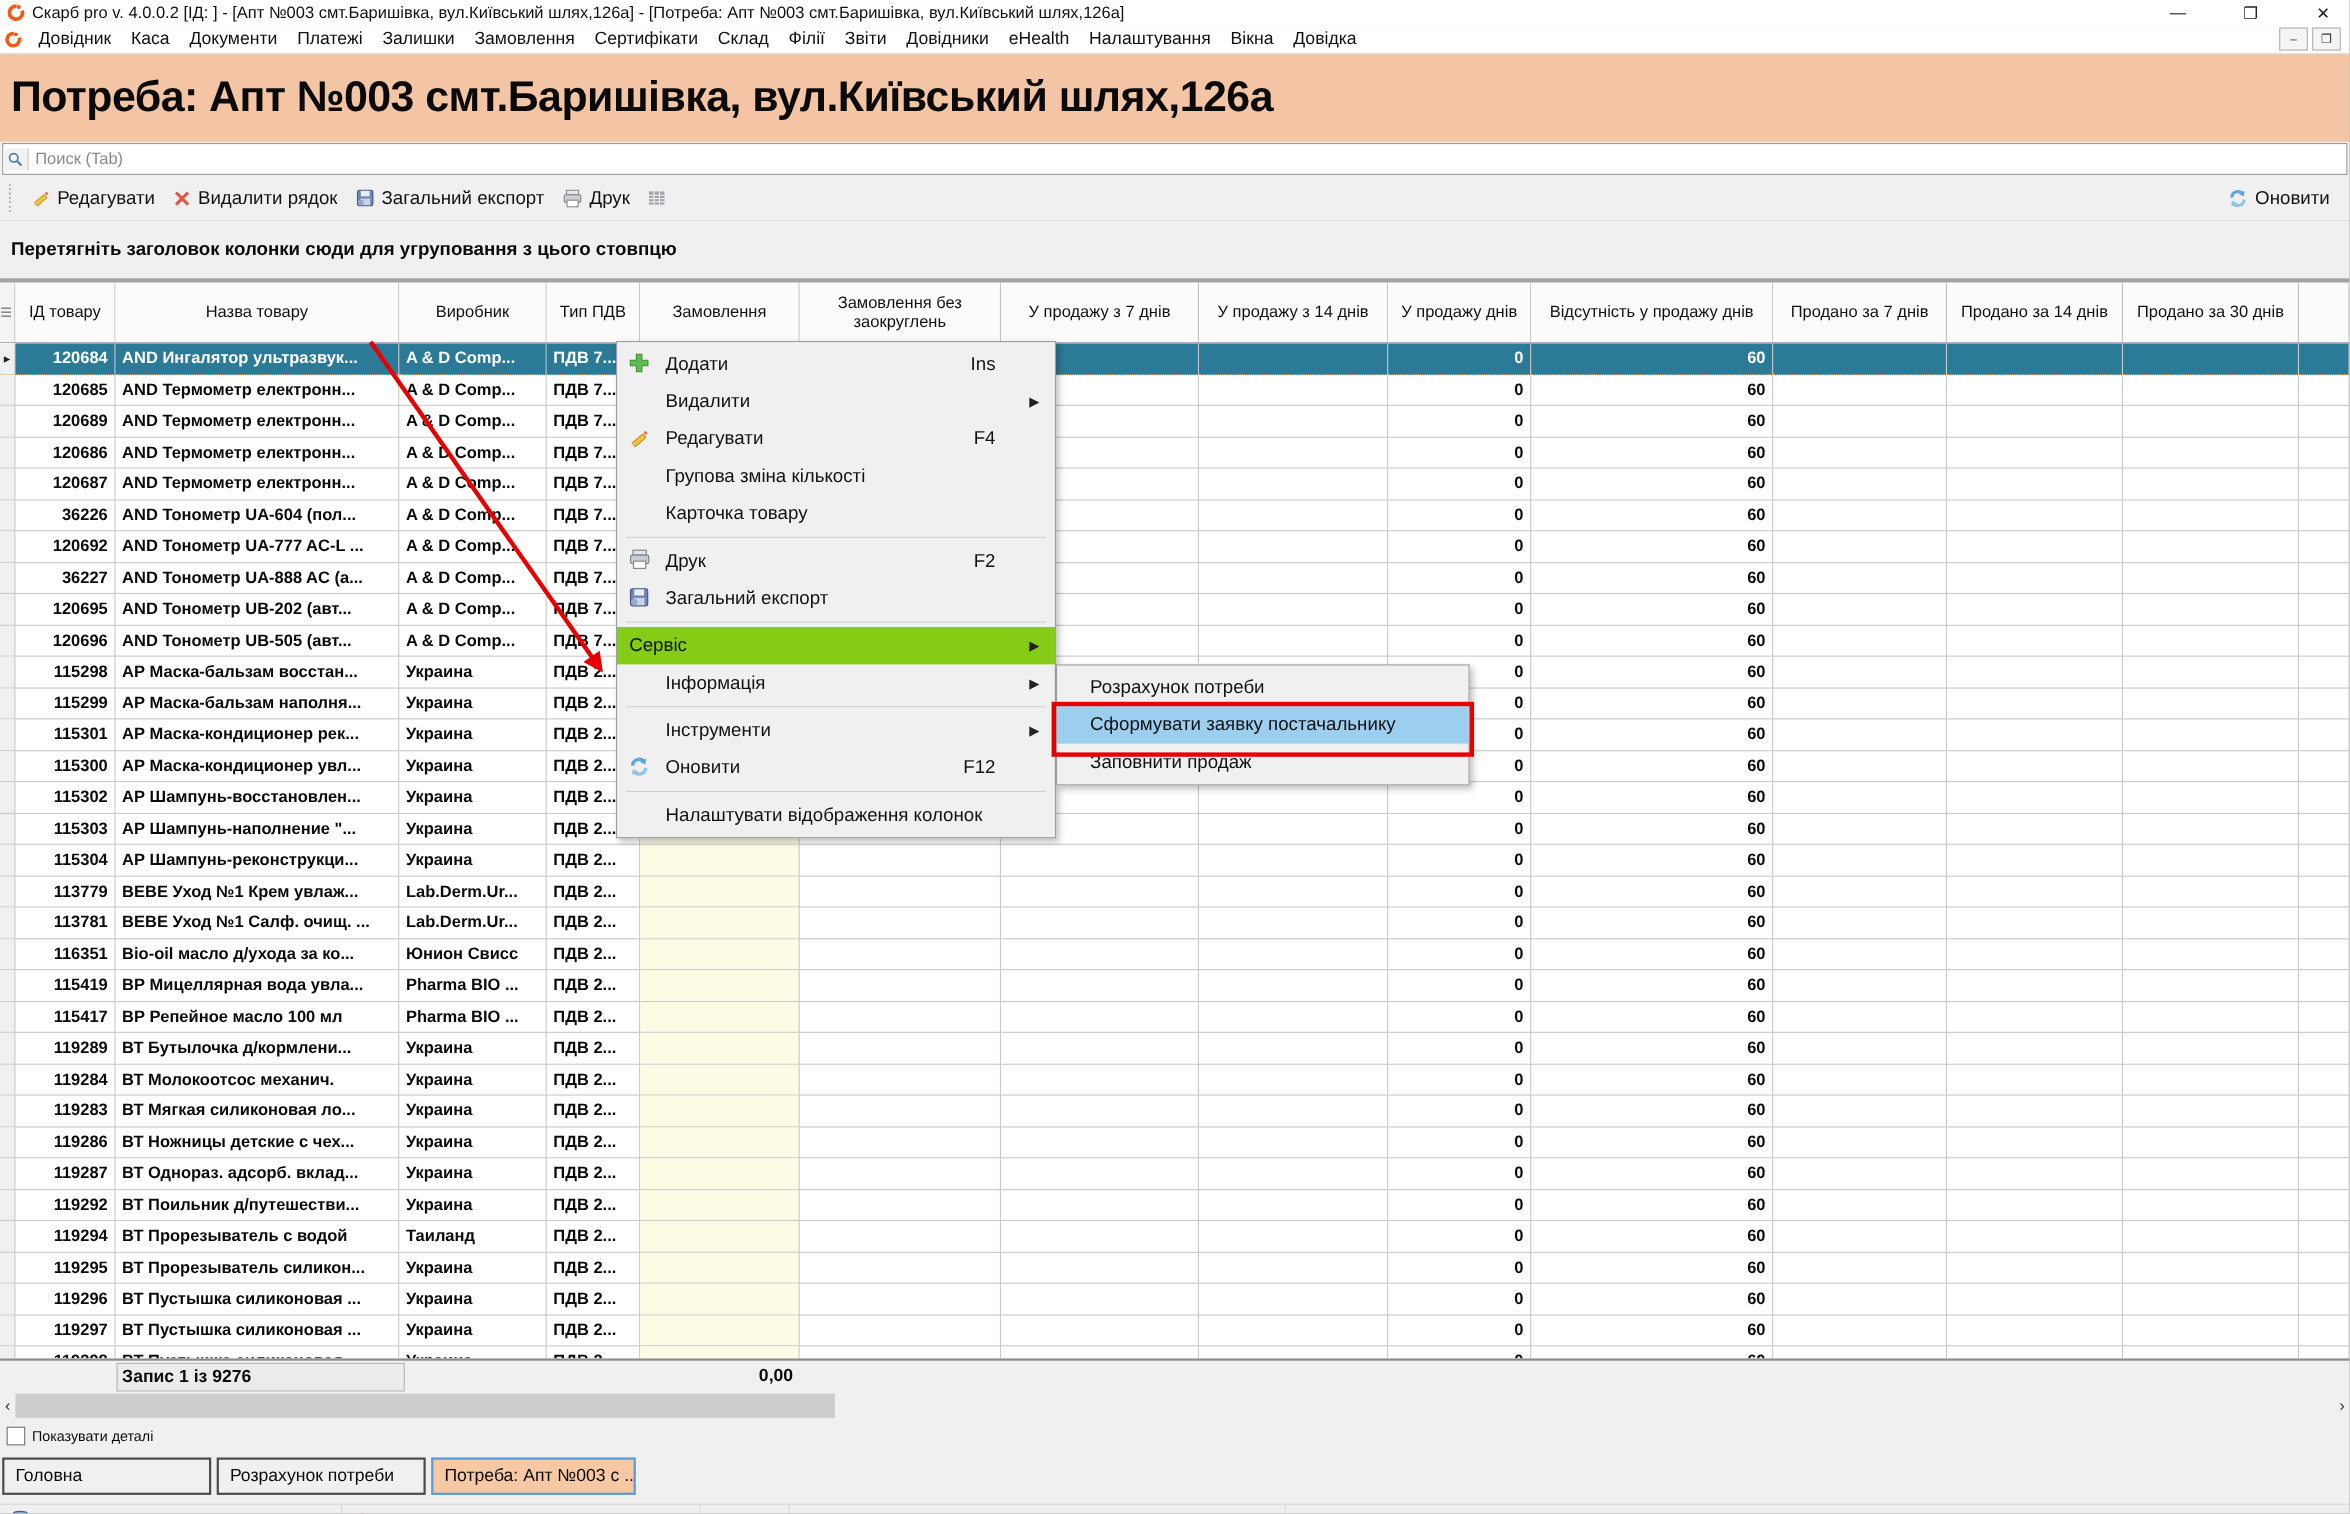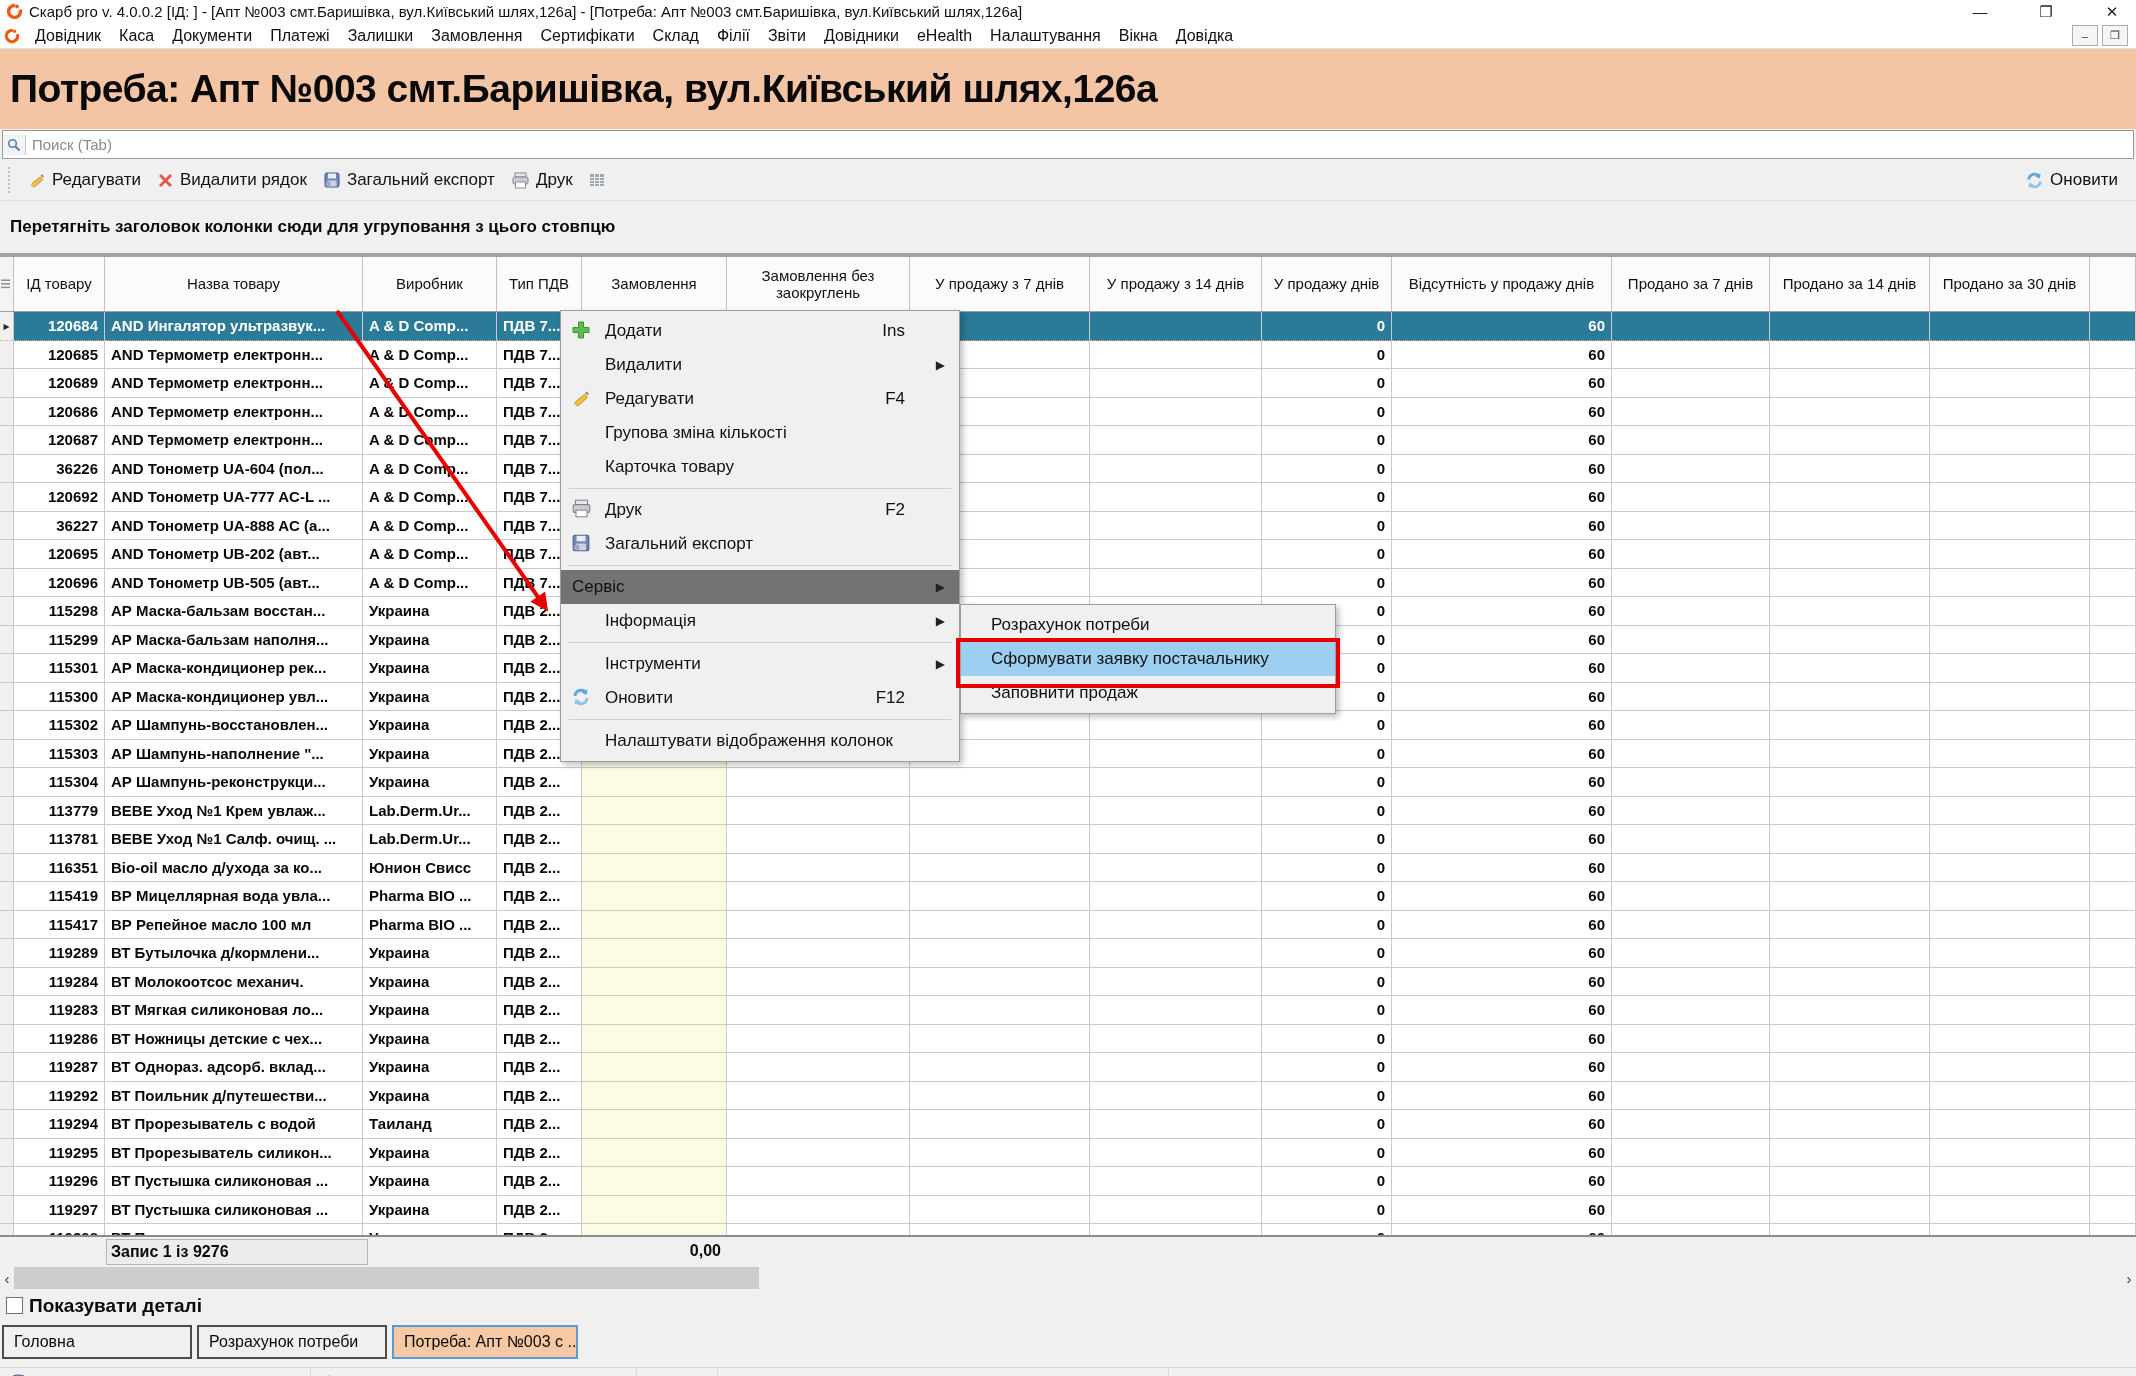--- a/index.html
+++ b/index.html
@@ -73,21 +73,21 @@
   
   .hscroll{height:26px;background:#F0F0F0;position:relative;flex:0 0 auto;}
   .hs-arrow{position:absolute;top:0;width:14px;height:22px;display:flex;align-items:center;justify-content:center;
             color:#333;font-size:15px;}
   .hs-track{position:absolute;left:14px;right:14px;top:0;height:22px;background:#F0F0F0;}
   .hs-thumb{position:absolute;left:14px;top:0;width:745px;height:22px;background:#CDCDCD;}
 
   
   .detailsrow{height:25px;display:flex;align-items:center;padding-left:6px;gap:6px;flex:0 0 auto;background:#F0F0F0;}
   .checkbox{width:15px;height:15px;background:#FFF;border:1px solid #707070;flex:0 0 auto;}
-  .detailsrow label{font-size:19px;color:#0A0A0A;font-weight:bold;}
+  .detailsrow label{font-size:13px;color:#0A0A0A;}
 
   
   .tabsrow{height:43px;display:flex;align-items:center;gap:5px;padding:2px 2px 4px 2px;flex:0 0 auto;background:#F0F0F0;}
   .tab{height:30px;border:2px solid #4B4B4B;background:#F0F0F0;display:flex;align-items:center;
        padding:0 10px;font-size:16px;color:#0A0A0A;white-space:nowrap;}
   .tab.t0{width:166px;} .tab.t1{width:166px;} 
   .tab.active{background:#F6C8A3;border:2px solid #5B9BD5;width:162px;}
 
   
   .statusbar{height:32px;background:#F0F0F0;border-top:1px solid #D8D8D8;display:flex;align-items:center;flex:0 0 auto;font-size:16px;color:#0A0A0A;}
@@ -95,21 +95,21 @@
   .sb-sec.noborder{border-right:none;}
 
   
   .ctxmenu{position:absolute;left:560px;top:310px;width:398px;background:#F0F0F0;
            border:1px solid #9E9E9E;box-shadow:3px 3px 6px rgba(0,0,0,0.25);padding:3px 0;z-index:40;}
   .cm-item{height:34px;display:flex;align-items:center;position:relative;padding-left:44px;
            font-size:17px;color:#111;}
   .cm-item .cm-icon{position:absolute;left:10px;top:6px;width:22px;height:22px;}
   .cm-item .cm-short{position:absolute;right:54px;font-size:17px;color:#111;}
   .cm-item .cm-arrow{position:absolute;right:14px;font-size:12px;color:#222;}
-  .cm-item.highlight{background:#737373;padding-left:11px;}
+  .cm-item.highlight{background:#84cc16;padding-left:11px;}
   .cm-sep{height:1px;background:#CFCFCF;margin:4px 8px;}
 
   
   .submenu{position:absolute;left:960px;top:604px;width:374px;background:#F0F0F0;
            border:1px solid #9E9E9E;box-shadow:3px 3px 6px rgba(0,0,0,0.25);padding:3px 0;z-index:45;}
   .sm-item{height:34px;display:flex;align-items:center;padding-left:30px;font-size:17px;color:#111;position:relative;}
   .sm-item.highlight{background:#9CCEF0;}
   .red-box{position:absolute;left:-5px;right:-5px;top:33px;height:42px;border:4px solid #E60000;z-index:5;pointer-events:none;}
 
   

